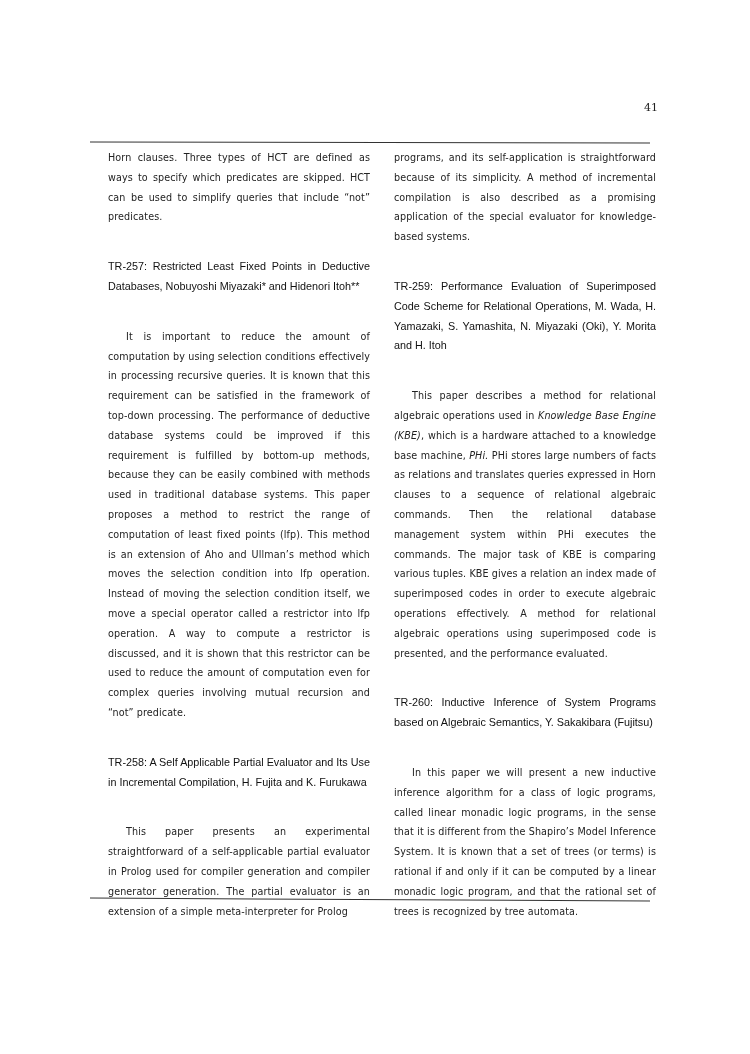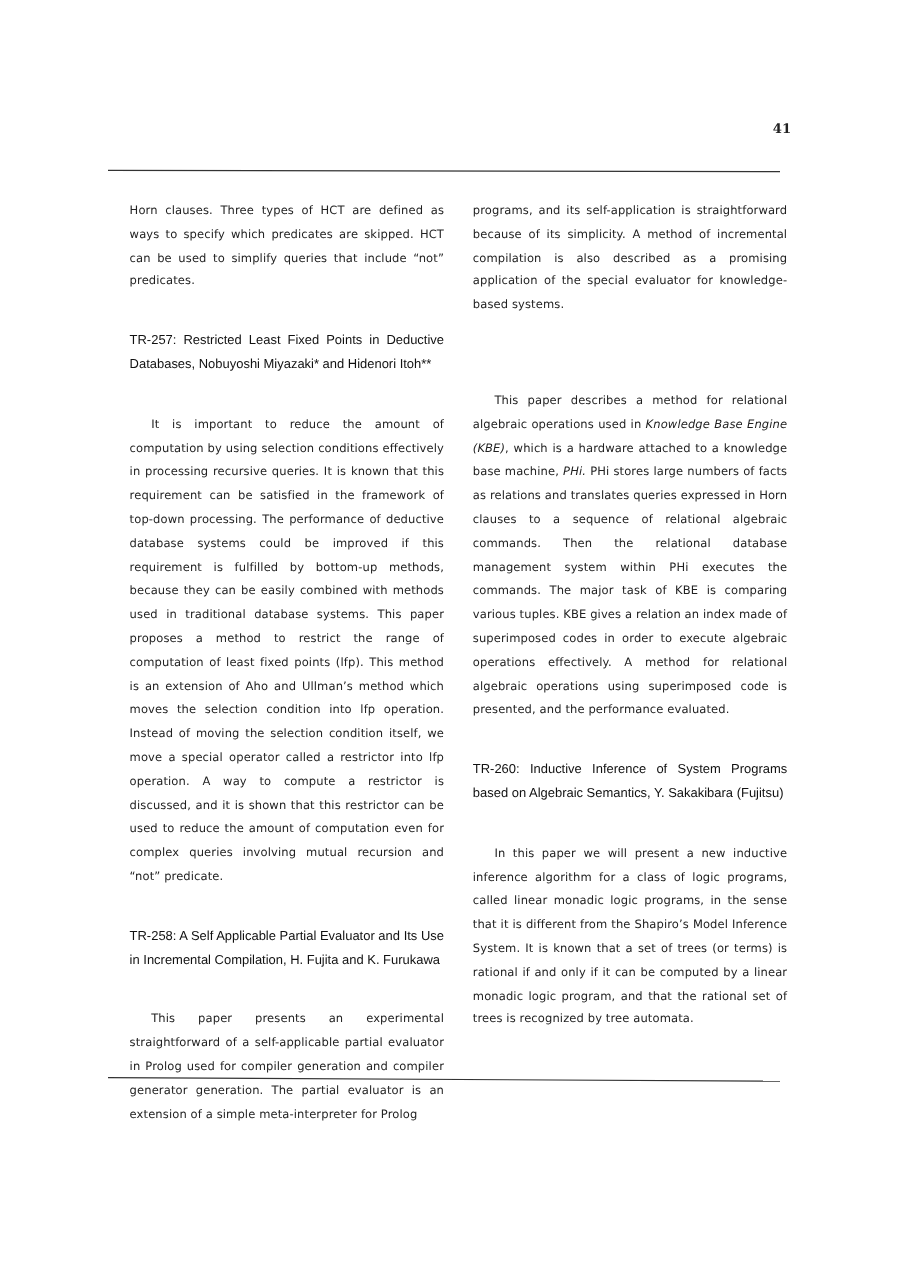--- a/index.html
+++ b/index.html
@@ -1,21 +1,21 @@
 <!DOCTYPE html>
 <html><head>
   <meta charset="utf-8">
   <style>
     html, body { margin: 0; padding: 0; background: #ffffff; }
     body { width: 750px; height: 1054px; position: relative; overflow: hidden; color: #1a1a1a; }
-    .page-number { position: absolute; left: 644px; top: 101px; font-family: "DejaVu Serif", serif; font-size: 11px; font-weight: bold; color: #222; }
+    .page-number { position: absolute; left: 644px; top: 101px; font-family: "DejaVu Serif", serif; font-size: 11px; font-weight: normal; color: #222; }
     .rule { position: absolute; height: 0; border-top: 1.3px solid #333; }
     .rule-top { left: 90px; top: 142px; width: 560px; transform: rotate(0.12deg); }
     .rule-bottom { left: 90px; top: 899px; width: 560px; transform: rotate(0.3deg); }
-    .column { position: absolute; top: 166px; width: 262px; }
+    .column { position: absolute; top: 148px; width: 262px; }
     .col-left { left: 108px; }
     .col-right { left: 394px; }
     .para { font-family: "DejaVu Sans", sans-serif; font-size: 9.6px; line-height: 19.8px; text-align: justify; margin: 0; letter-spacing: 0.1px; color: #222; }
     .para.indent { text-indent: 18px; }
     .heading { font-family: Liberation Sans, sans-serif; font-size: 10.8px; line-height: 19.8px; text-align: justify; margin: 0; color: #111; }
     .gap-before-heading { height: 30px; }
     .gap-after-heading { height: 30px; }
     em { font-style: italic; }
   </style>
 </head>
@@ -32,20 +32,21 @@
   <p class="para indent">It is important to reduce the amount of computation by using selection conditions effectively in processing recursive queries. It is known that this requirement can be satisfied in the framework of top-down processing. The performance of deductive database systems could be improved if this requirement is fulfilled by bottom-up methods, because they can be easily combined with methods used in traditional database systems. This paper proposes a method to restrict the range of computation of least fixed points (lfp). This method is an extension of Aho and Ullman’s method which moves the selection condition into lfp operation. Instead of moving the selection condition itself, we move a special operator called a restrictor into lfp operation. A way to compute a restrictor is discussed, and it is shown that this restrictor can be used to reduce the amount of computation even for complex queries involving mutual recursion and “not” predicate.</p>
   <div class="gap-before-heading"></div>
   <p class="heading">TR-258: A Self Applicable Partial Evaluator and Its Use in Incremental Compilation, H. Fujita and K. Furukawa</p>
   <div class="gap-after-heading"></div>
   <p class="para indent">This paper presents an experimental straightforward of a self-applicable partial evaluator in Prolog used for compiler generation and compiler generator generation. The partial evaluator is an extension of a simple meta-interpreter for Prolog</p>
 </div>
 
 <div class="column col-right">
   <p class="para">programs, and its self-application is straightforward because of its simplicity. A method of incremental compilation is also described as a promising application of the special evaluator for knowledge-based systems.</p>
   <div class="gap-before-heading"></div>
+  <p class="heading">TR-259: Performance Evaluation of Superimposed Code Scheme for Relational Operations, M. Wada, H. Yamazaki, S. Yamashita, N. Miyazaki (Oki), Y. Morita and H. Itoh</p>
   <div class="gap-after-heading"></div>
   <p class="para indent"><span>This paper describes a method for relational algebraic operations used in </span><em>Knowledge Base Engine (KBE)</em><span>, which is a hardware attached to a knowledge base machine, </span><em>PHi.</em><span> PHi stores large numbers of facts as relations and translates queries expressed in Horn clauses to a sequence of relational algebraic commands. Then the relational database management system within PHi executes the commands. The major task of KBE is comparing various tuples. KBE gives a relation an index made of superimposed codes in order to execute algebraic operations effectively. A method for relational algebraic operations using superimposed code is presented, and the performance evaluated.</span></p>
   <div class="gap-before-heading"></div>
   <p class="heading">TR-260: Inductive Inference of System Programs based on Algebraic Semantics, Y. Sakakibara (Fujitsu)</p>
   <div class="gap-after-heading"></div>
   <p class="para indent">In this paper we will present a new inductive inference algorithm for a class of logic programs, called linear monadic logic programs, in the sense that it is different from the Shapiro’s Model Inference System. It is known that a set of trees (or terms) is rational if and only if it can be computed by a linear monadic logic program, and that the rational set of trees is recognized by tree automata.</p>
 </div>
 
 <div class="rule rule-bottom"></div>
 

